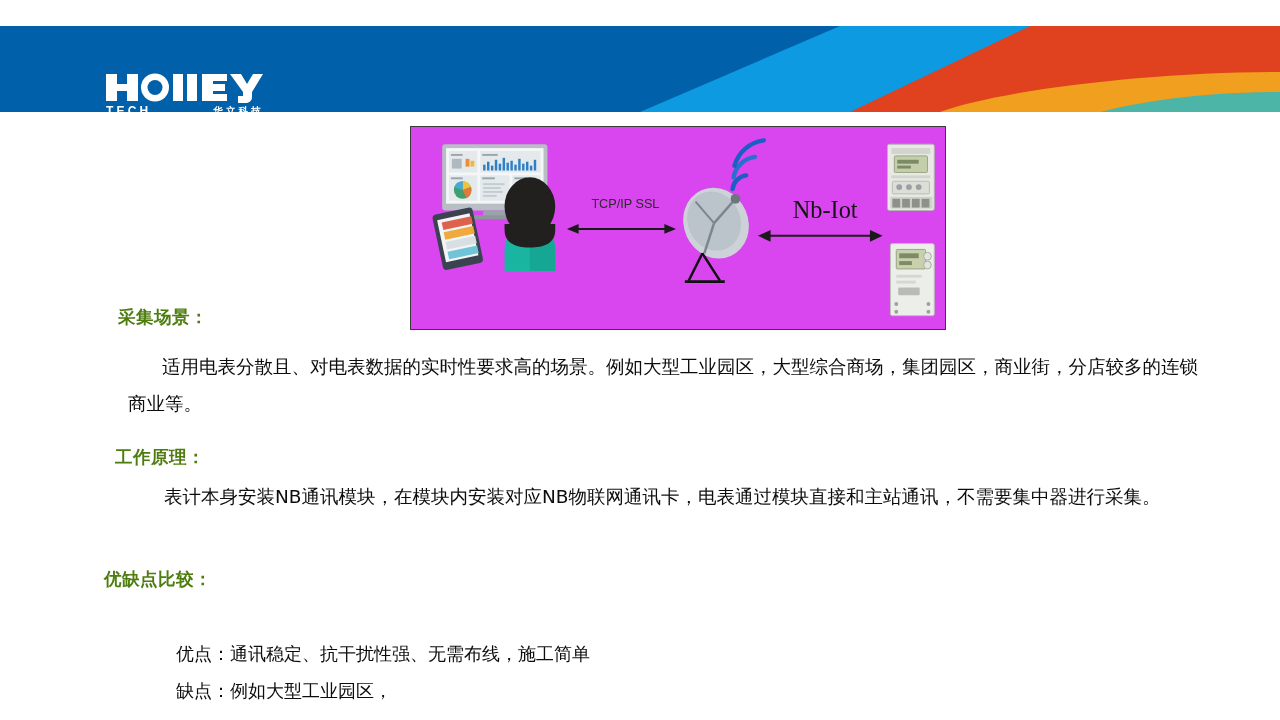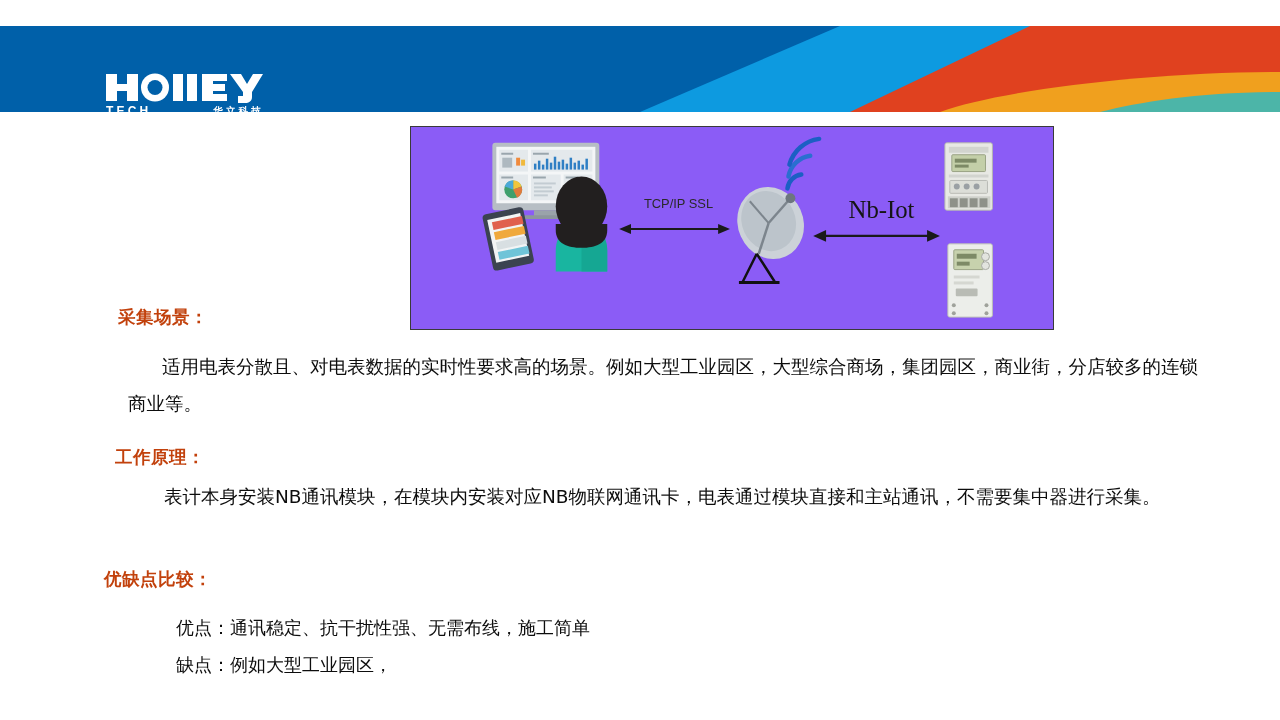--- a/index.html
+++ b/index.html
@@ -83,38 +83,38 @@
     font-family: "DejaVu Sans", sans-serif;
     white-space: nowrap;
     z-index: 5;
   }
 
   
   #diagram-frame {
     position: absolute;
     left: 410px;
     top: 126px;
-    width: 644px;
+    width: 536px;
     height: 204px;
     border: 1.5px solid #3a3a3a;
-    background: #8b5cf6;
+    background: #d946ef;
     box-sizing: border-box;
   }
   #diagram-svg {
     position: absolute;
     left: 0;
     top: 0;
     width: 100%;
     height: 100%;
   }
 
   
   .section-heading {
     position: absolute;
-    color: #c2410c;
+    color: #4d7c0f;
     font-weight: bold;
     font-size: 17.5px;
     font-family: Liberation Serif, serif;
     white-space: nowrap;
     letter-spacing: 0.5px;
   }
   .body-para {
     position: absolute;
     color: #0d0d0d;
     font-size: 18.5px;
@@ -124,20 +124,21 @@
   .body-para .indent {
     display: inline-block;
     width: 34px;
   }
   .bullet-line {
     position: absolute;
     color: #0d0d0d;
     font-size: 18px;
     font-family: "DejaVu Sans", sans-serif;
     white-space: nowrap;
+    margin-top: 26px;
   }
 
   #heading-scene   { left: 118px; top: 305px; }
   #para-scene      { left: 128px; top: 348px; width: 1080px; }
   #heading-principle { left: 115px; top: 438px; margin-top: 7px; }
   #para-principle  { left: 130px; top: 478px; width: 1090px; }
   #heading-compare { left: 104px; top: 567px; }
   #line-pros       { left: 176px; top: 616px; }
   #line-cons       { left: 176px; top: 653px; }
 </style>

